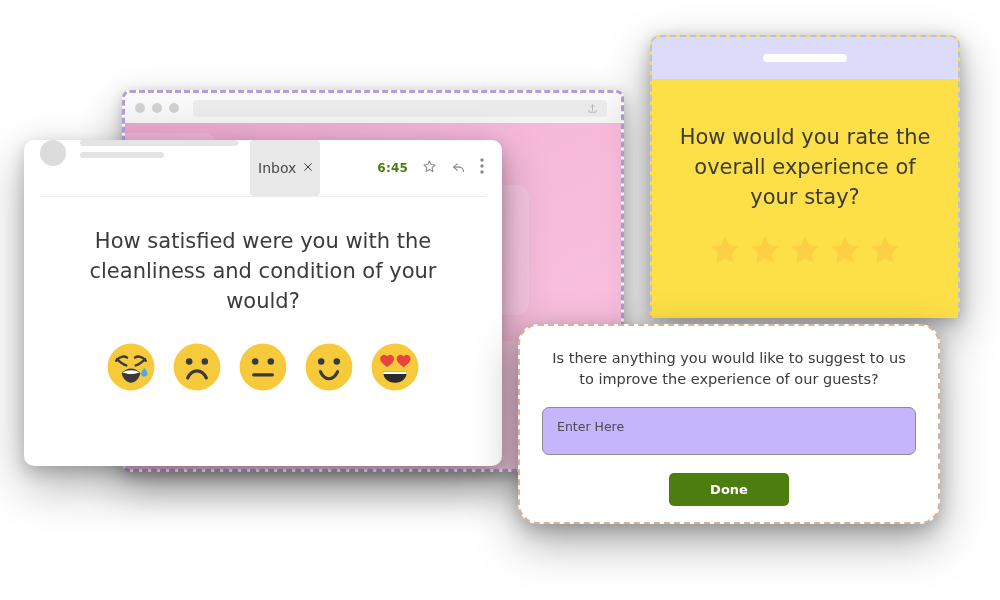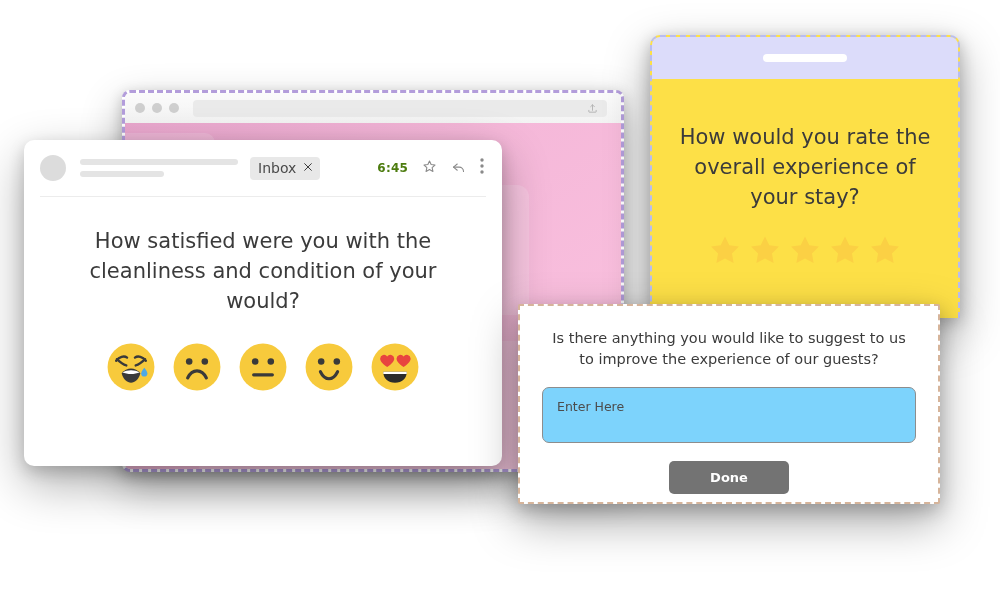--- a/index.html
+++ b/index.html
@@ -89,21 +89,20 @@
     top: 140px;
     width: 478px;
     height: 326px;
     background: #ffffff;
     border-radius: 10px;
     box-shadow: 0 18px 48px rgba(0,0,0,0.32), 0 6px 16px rgba(0,0,0,0.18);
     overflow: hidden;
   }
   #email-header {
     display: flex;
-    align-items: center;
     height: 56px;
     padding: 0 18px 0 16px;
     box-sizing: border-box;
   }
   #avatar {
     width: 26px; height: 26px;
     border-radius: 50%;
     background: #dcdcdc;
     flex: 0 0 auto;
   }
@@ -209,61 +208,61 @@
     display: flex;
     justify-content: center;
     gap: 8px;
   }
   .star { width: 32px; height: 32px; display: block; }
 
   
   #suggestion-dialog {
     position: absolute;
     left: 518px;
-    top: 304px;
+    top: 324px;
     width: 422px;
     height: 200px;
     background: #ffffff;
     border: 2px dashed #d6b49a;
-    border-radius: 2px;
+    border-radius: 20px;
     box-sizing: border-box;
     box-shadow: 0 18px 46px rgba(0,0,0,0.34), 0 6px 18px rgba(0,0,0,0.20);
     overflow: hidden;
   }
   #suggestion-question {
     margin: 22px 28px 0 28px;
     text-align: center;
     font-size: 14.5px;
     line-height: 1.42;
     color: #3b3b3b;
   }
   #suggestion-input {
     margin: 18px 22px 0 22px;
-    height: 56px;
-    background: #7dd3fc;
+    height: 48px;
+    background: #c4b5fd;
     border: 1.5px solid #8d8d8d;
     border-radius: 7px;
     box-sizing: border-box;
     padding: 11px 14px;
     font-family: "DejaVu Sans", "Liberation Sans", sans-serif;
     font-size: 12.5px;
     color: #4c4c4c;
     resize: none;
     display: block;
     width: calc(100% - 44px);
     outline: none;
   }
   #suggestion-input::placeholder { color: #4c4c4c; opacity: 1; }
   #done-row {
     margin-top: 18px;
     display: flex;
     justify-content: center;
   }
   #done-button {
-    background: #737373;
+    background: #4d7c0f;
     color: #ffffff;
     font-family: "DejaVu Sans", "Liberation Sans", sans-serif;
     font-size: 13px;
     font-weight: bold;
     border: none;
     border-radius: 5px;
     padding: 9px 0;
     width: 120px;
     cursor: pointer;
   }

